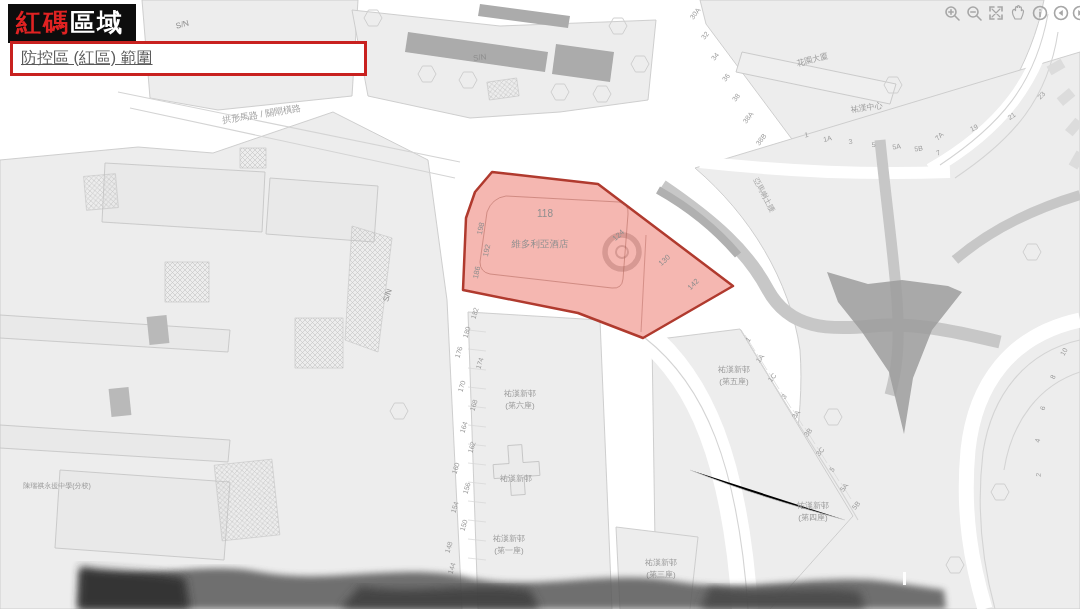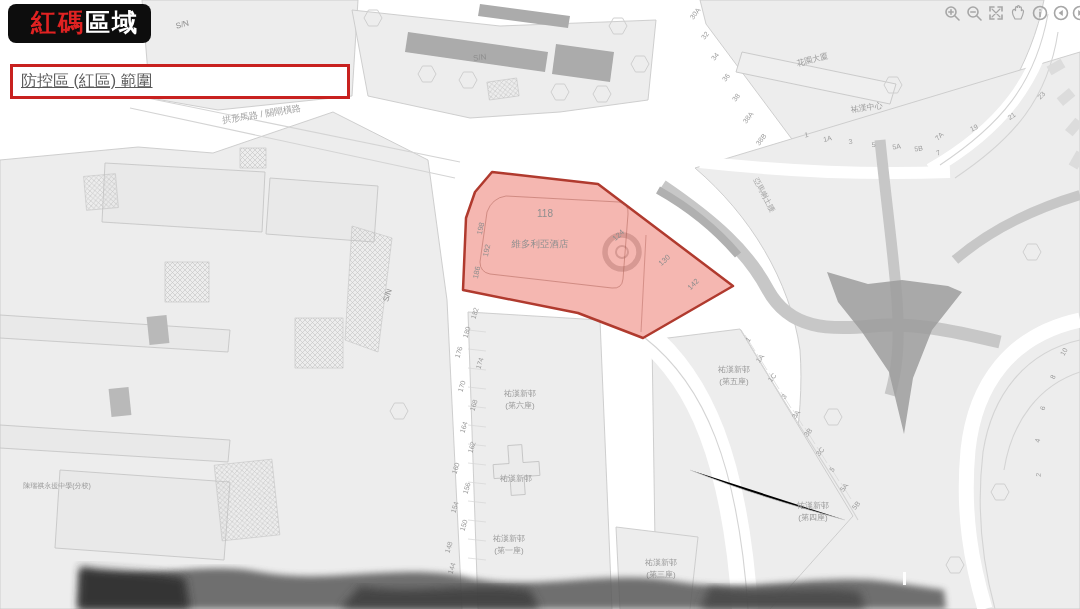--- a/index.html
+++ b/index.html
@@ -1,25 +1,25 @@
 <!DOCTYPE html>
 <html><head>
 <meta charset="utf-8">
 <style>
   html,body{margin:0;padding:0;background:#fff;}
   .stage{position:relative;width:1080px;height:609px;background:#fff;overflow:hidden;
          outline:2px solid #4a4a4a;outline-offset:-2px;font-family:"Liberation Sans",sans-serif;}
   .stage svg{position:absolute;left:0;top:0;}
   svg text{font-family:"Liberation Sans","DejaVu Sans",sans-serif;text-anchor:middle;}
   .hdr-badge{position:absolute;left:8px;top:4px;background:#0d0d0d;color:#fff;
-             padding:2px 12px 4px 23px;font-size:25px;font-weight:bold;letter-spacing:2px;z-index:5;border-radius:8px;}
+             padding:2px 12px 4px 8px;font-size:25px;font-weight:bold;letter-spacing:2px;z-index:5;}
   .hdr-badge .red{color:#e02222;}
   .info-box{position:absolute;left:10px;top:41px;width:318px;background:#fff;
-            border:3px solid #c8211f;padding:3px 8px 5px 8px;z-index:5;
-            font-size:16px;color:#5a5a5a;line-height:1.33;margin-top:23px;}
+            border:3px solid #c8211f;padding:3px 25px 5px 8px;z-index:5;
+            font-size:16px;color:#5a5a5a;line-height:1.33;}
   .info-box .u{text-decoration:underline;}
 </style>
 </head>
 <body>
 
 <div class="stage">
 
   <svg width="1080" height="609" viewBox="0 0 1080 609">
     <defs>
       <pattern id="xh" width="5" height="5" patternUnits="userSpaceOnUse">

